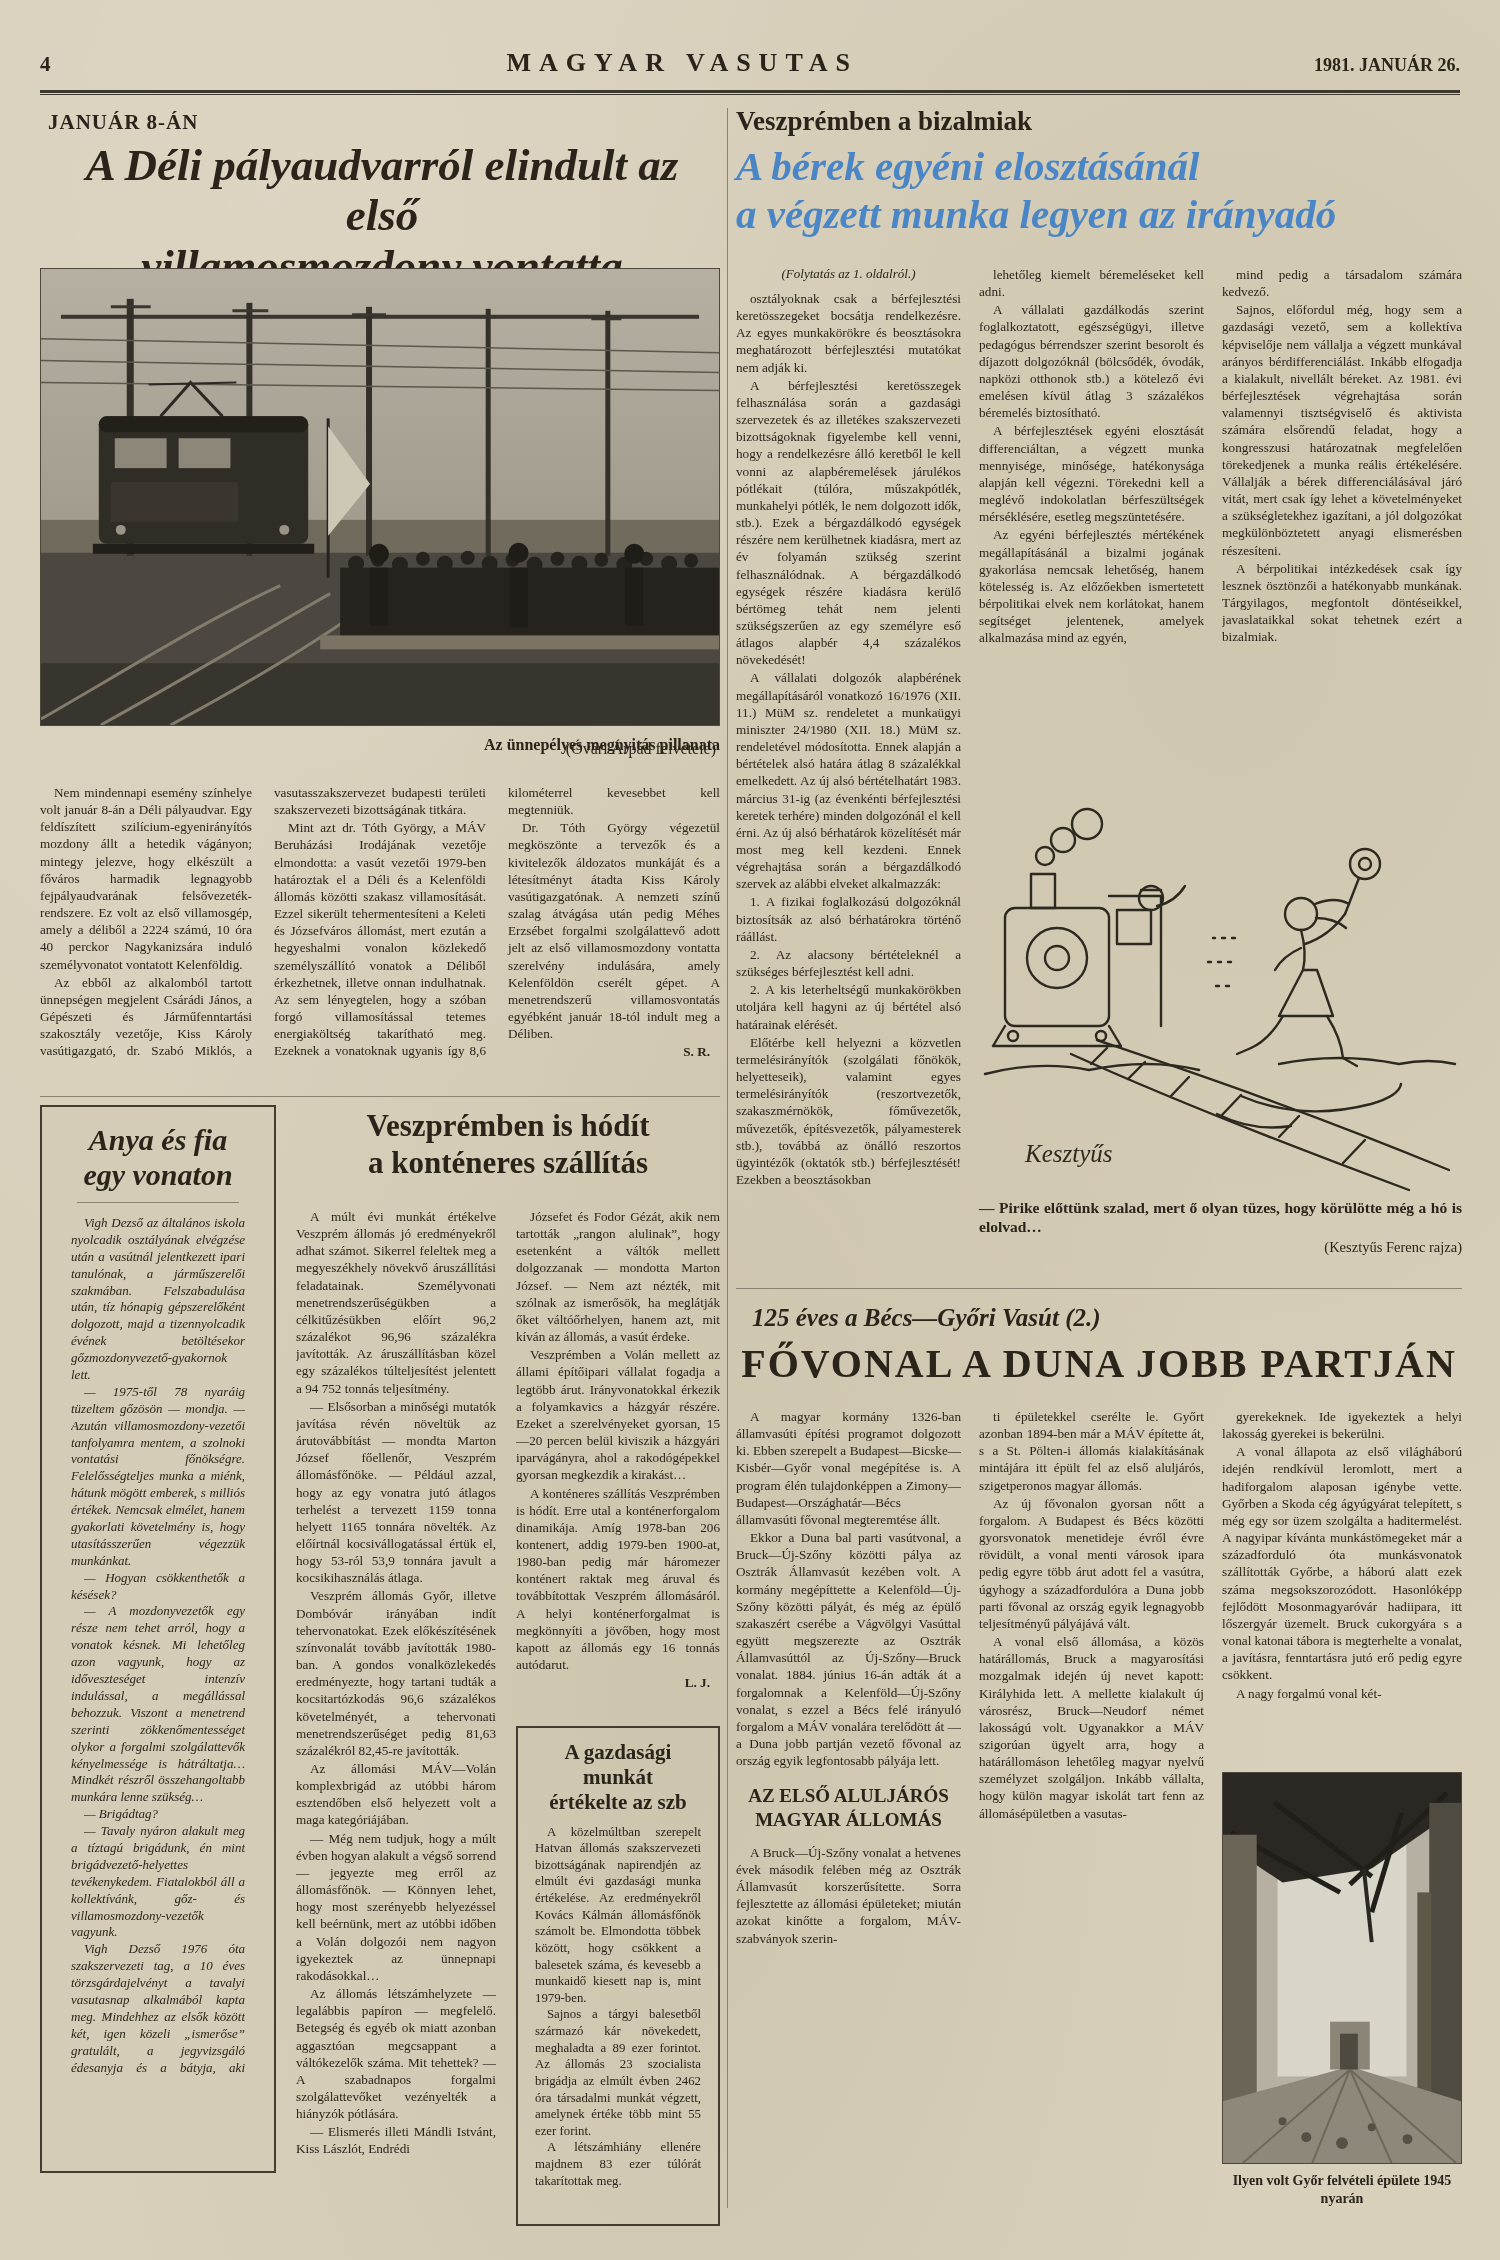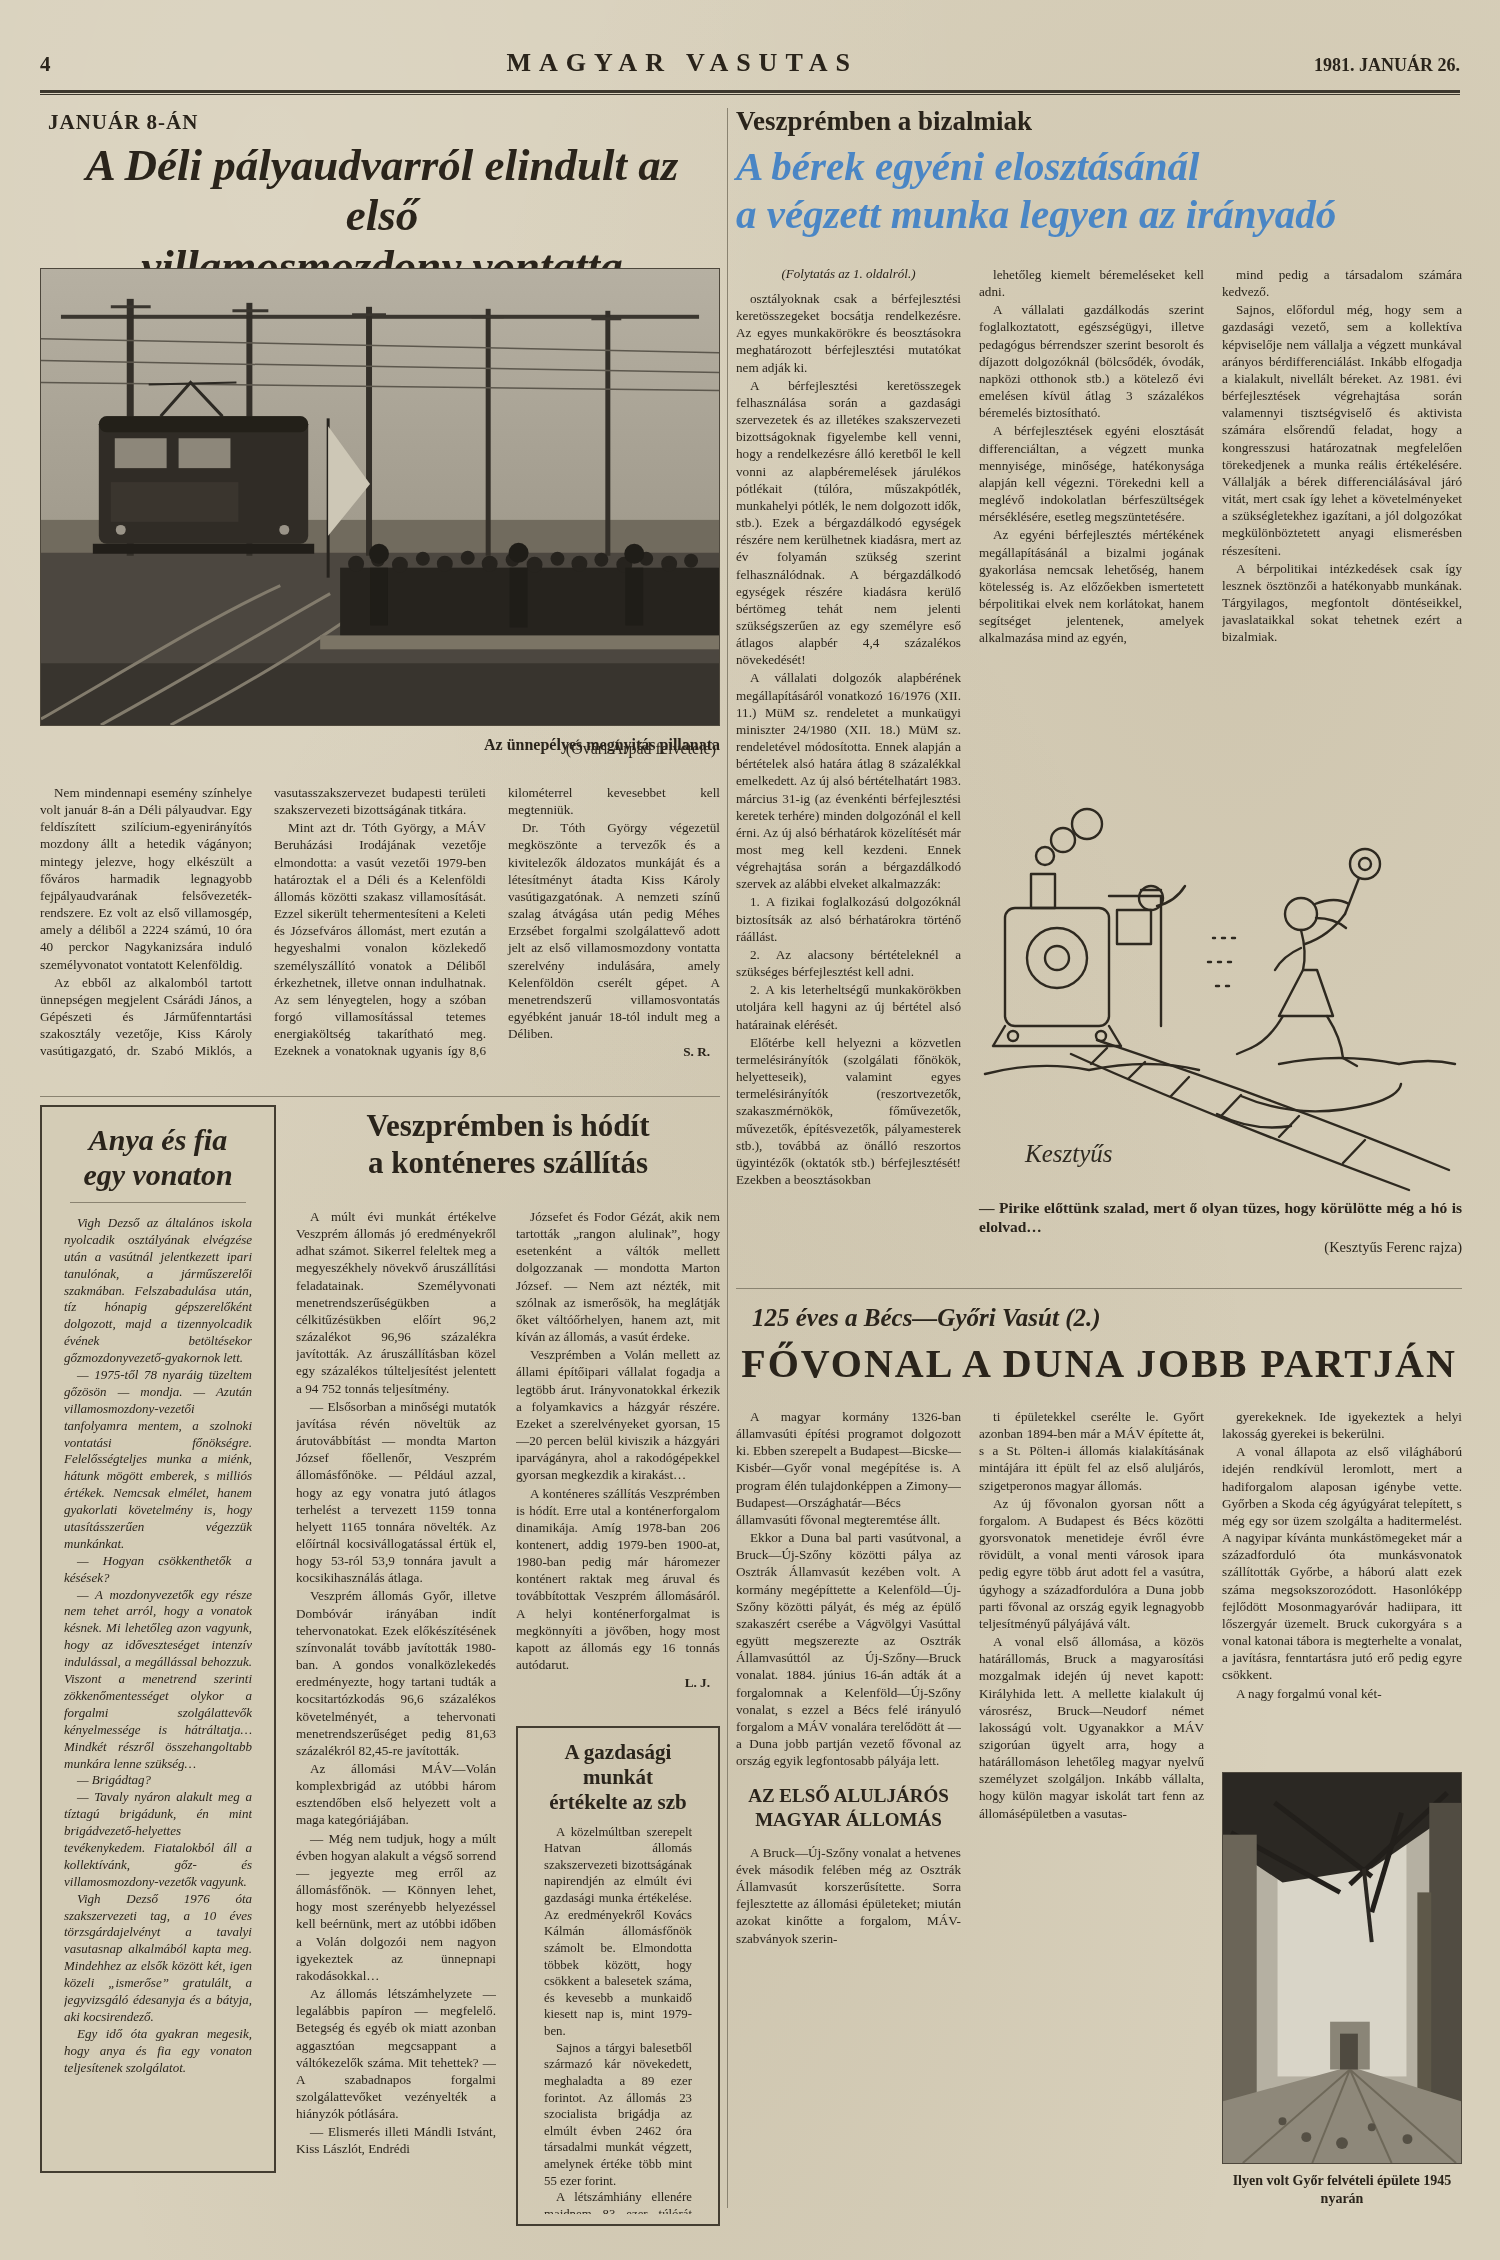--- a/index.html
+++ b/index.html
@@ -48,34 +48,34 @@
   .cartoon { left:979px; top:778px; width:483px; height:416px; }
   .cartoon-caption-block { left:979px; top:1198px; width:483px; }
   .cartoon-caption { font-weight:bold; font-size:15.5px; text-align:justify; line-height:1.25; }
   .cartoon-credit { font-size:14.5px; text-align:right; margin-top:2px; }
 
   
   .vline { width:1px; background:#8a8371; }
   .hline { height:1px; background:#8a8371; }
 
   
-  .anya-box { left:40px; top:1105px; width:236px; height:1068px; border:2px solid #433d31; background:#d4ccb6; padding:16px 22px; }
+  .anya-box { left:40px; top:1105px; width:236px; height:1068px; border:2px solid #433d31; background:#d4ccb6; padding:16px 29px; }
   .anya-title { text-align:center; font-style:italic; font-weight:bold; font-size:30px; line-height:1.15; margin-bottom:4px; }
   .anya-rule { height:1px; background:#8a8371; margin:10px 6px 12px 6px; }
   .anya-body { font-style:italic; font-size:13px; line-height:1.3; text-align:justify; overflow:hidden; height:860px; }
   .anya-body p { margin:0; text-indent:13px; }
   .anya-body p:last-child { text-align:left; font-weight:bold; font-style:normal; text-indent:0; }
 
   
   .veszprem-headline { left:296px; top:1108px; width:424px; text-align:center; font-weight:bold; font-size:31px; line-height:1.18; }
   .vcol1 { left:296px; top:1208px; width:200px; height:1000px; }
   .vcol2 { left:516px; top:1208px; width:204px; height:505px; }
 
   
-  .szb-box { left:516px; top:1726px; width:204px; height:500px; border:2px solid #433d31; padding:12px 26px; }
+  .szb-box { left:516px; top:1726px; width:204px; height:500px; border:2px solid #433d31; padding:12px 17px; }
   .szb-title { text-align:center; font-weight:bold; font-size:21px; line-height:1.2; margin-bottom:8px; }
   .szb-body { font-size:12.8px; line-height:1.3; text-align:justify; overflow:hidden; height:390px; }
   .szb-body p { margin:0; text-indent:12px; }
 
   
   .fov-kicker { left:752px; top:1304px; font-style:italic; font-weight:bold; font-size:25px; }
   .fov-headline { left:736px; top:1340px; width:726px; text-align:center; font-weight:bold; font-size:40px; letter-spacing:2px; }
   .fcol1 { left:736px;  top:1408px; width:225px; height:800px; }
   .fcol2 { left:979px;  top:1408px; width:225px; height:800px; }
   .fcol3 { left:1222px; top:1408px; width:240px; height:352px; }

